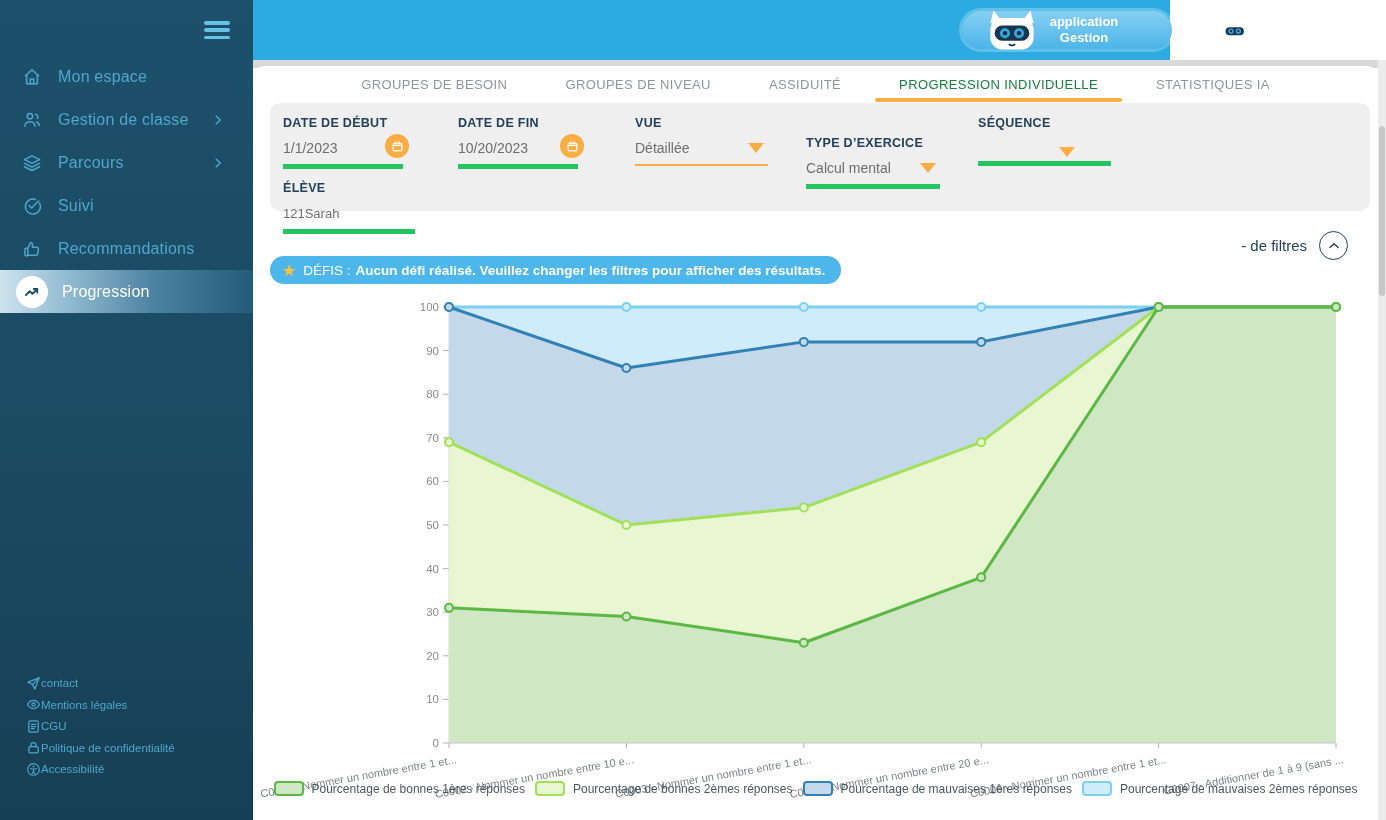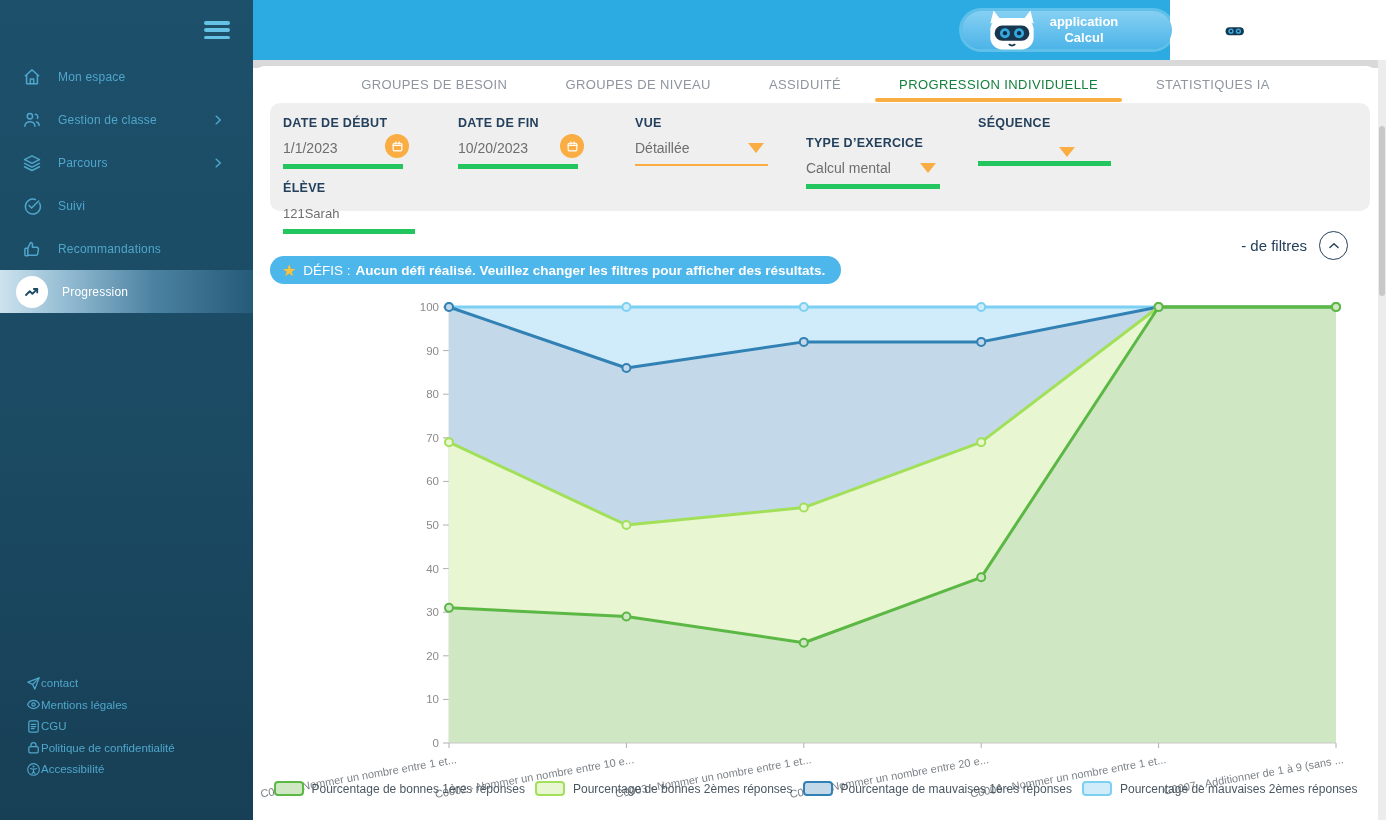--- a/index.html
+++ b/index.html
@@ -13,21 +13,21 @@
   .logo-row { position:absolute; left:0; top:0; width:253px; height:58px; display:flex; align-items:center; padding-left:33px; }
   .logo-text { color:#ffffff; font-size:29px; font-weight:bold; letter-spacing:.5px; }
   .logo-badge { margin-left:4px; background:#55b8e5; color:#fff; font-size:24px; font-weight:bold;
     border-radius:9px; padding:2px 7px 4px 7px; line-height:1; }
   .hamburger { position:absolute; right:23px; top:21px; width:26px; height:18px; display:flex; flex-direction:column; justify-content:space-between; cursor:pointer; }
   .hamburger span { display:block; height:3.5px; border-radius:2px; background:#66c1e6; }
 
   .nav { position:absolute; left:0; top:55px; width:253px; }
   .nav-item { position:relative; height:43px; display:flex; align-items:center; color:#4fa6cb; cursor:pointer; }
   .nav-item .nicon { width:20px; height:20px; margin-left:22px; flex:0 0 20px; }
-  .nav-item .nlabel { margin-left:16px; font-size:12px; letter-spacing:.2px; }
+  .nav-item .nlabel { margin-left:16px; font-size:16px; letter-spacing:.2px; }
   .nav-item .nchevron { position:absolute; right:28px; width:14px; height:14px; }
   .nav-item.active { background:linear-gradient(90deg,#cde3ee 0%,#8fb9d0 28%,#4d83a2 60%,#255a78 100%); color:#ffffff; }
   .nav-item.active .nlabel { color:#fff; }
   .trend-circle { width:32px; height:32px; margin-left:16px; background:#ffffff; border-radius:50%;
     display:flex; align-items:center; justify-content:center; flex:0 0 32px; }
   .nav-item.active .nlabel { margin-left:14px; }
 
   .side-footer { position:absolute; left:0; bottom:40px; width:253px; }
   .foot-item { height:21.5px; display:flex; align-items:center; color:#4fa6cb; cursor:pointer; }
   .foot-item .ficon { width:15px; height:15px; margin-left:26px; flex:0 0 15px; }
@@ -206,21 +206,21 @@
         <rect x="4" y="8" width="40" height="29" rx="11" fill="#ffffff"></rect>
         <rect x="8" y="15" width="32" height="14" rx="7" fill="#17374e"></rect>
         <circle cx="17.5" cy="22" r="4.6" fill="#35a8e0"></circle>
           <circle cx="17.5" cy="22" r="2" fill="#0f2d40"></circle>
         <circle cx="30.5" cy="22" r="4.6" fill="#35a8e0"></circle>
           <circle cx="30.5" cy="22" r="2" fill="#0f2d40"></circle>
         <path d="M21.5 32.5 q2.5 1.8 5 0" stroke="#17374e" stroke-width="1.6" fill="none" stroke-linecap="round"></path>
       </svg>
       <div class="pill-text">
         <div>application</div>
-        <div>Calcul</div>
+        <div>Gestion</div>
       </div>
     </div>
     <div class="top-divider"></div>
     <div class="user-area">
       <svg class="user-avatar" viewBox="0 0 48 40">
         <path d="M7 1 L14 10 L4 13 Z" fill="#ffffff"></path>
           <path d="M41 1 L34 10 L44 13 Z" fill="#ffffff"></path>
         <rect x="4" y="8" width="40" height="29" rx="11" fill="#ffffff"></rect>
         <rect x="8" y="15" width="32" height="14" rx="7" fill="#17374e"></rect>
         <circle cx="17.5" cy="22" r="4.6" fill="#35a8e0"></circle>

